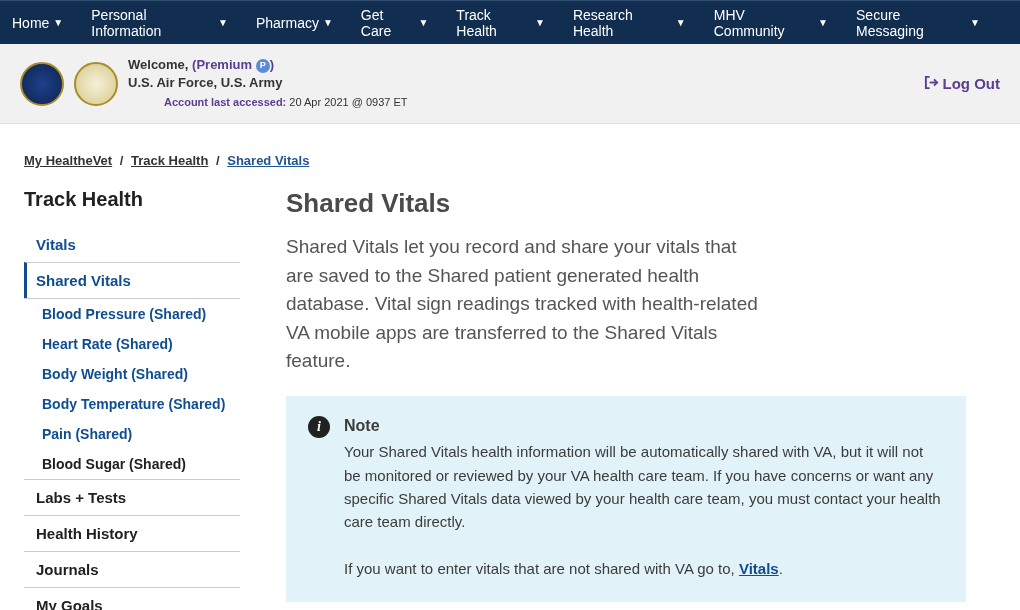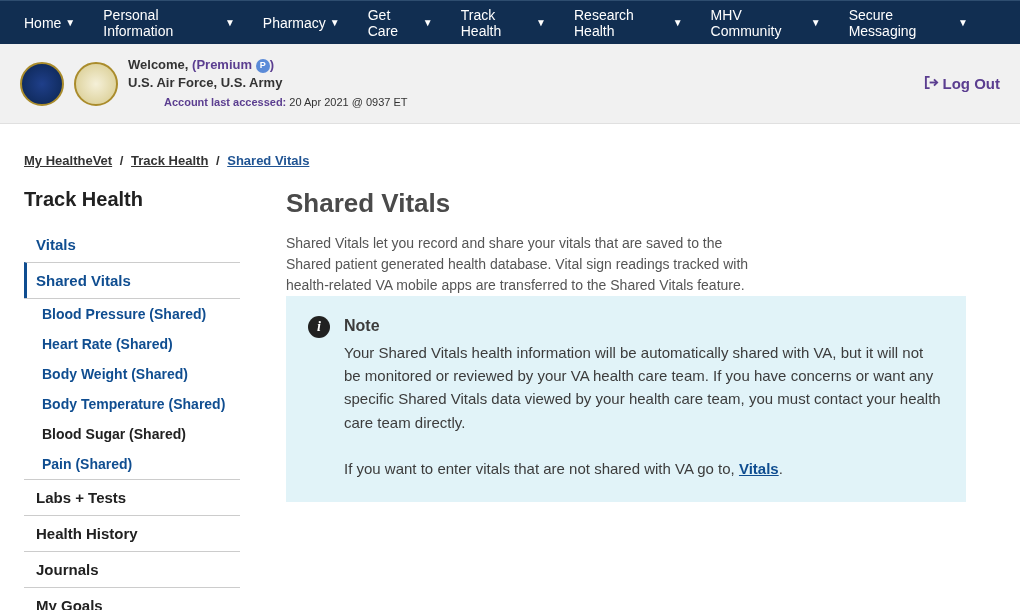--- a/index.html
+++ b/index.html
@@ -1,18 +1,18 @@
 <!DOCTYPE html>
 <html><head>
   <meta charset="utf-8">
   <style>
     * { margin: 0; padding: 0; box-sizing: border-box; }
     body { font-family: -apple-system, BlinkMacSystemFont, "Segoe UI", Helvetica, Arial, sans-serif; width: 1020px; background: #fff; }
 
-    .topnav { background: #112e51; height: 44px; display: flex; align-items: center; padding: 0 24px; border-top: 1px solid #2e4d6f; }
+    .topnav { background: #112e51; height: 44px; display: flex; align-items: center; padding: 0 12px; border-top: 1px solid #2e4d6f; }
     .topnav-item { color: #fff; font-size: 14px; margin-right: 28px; cursor: pointer; display: flex; align-items: center; gap: 4px; }
     .chev { font-size: 10px; }
 
     .userbar { background: #f1f1f1; height: 80px; display: flex; align-items: center; padding: 0 20px; justify-content: space-between; border-bottom: 1px solid #e0e0e0; }
     .userbar-left { display: flex; align-items: center; gap: 10px; }
     .seal { width: 44px; height: 44px; border-radius: 50%; border: 2px solid #aa8c2c; background: radial-gradient(#1f3f8a, #0b2550); flex-shrink: 0; }
     .seal2 { width: 44px; height: 44px; border-radius: 50%; border: 2px solid #aa8c2c; background: radial-gradient(#f5f0d8, #d6c98a); flex-shrink: 0; }
     .userinfo { font-size: 13px; color: #333; line-height: 1.4; }
     .userinfo .welcome { font-weight: bold; }
     .userinfo .premium { color: #5b3e90; font-weight: bold; }
@@ -35,21 +35,21 @@
     .side-item { font-size: 15px; padding: 9px 0 9px 12px; border-top: 1px solid #ccc; cursor: pointer; font-weight: bold; color: #212121; }
     .side-item.first { border-top: none; }
     .side-item.link { color: #0f4d90; font-weight: bold; }
     .side-item.active { color: #0f4d90; border-left: 3px solid #0f4d90; padding-left: 9px; background: #fff; }
     .side-sublist { list-style: none; border-top: 1px solid #ccc; }
     .side-subitem { font-size: 14px; padding: 7px 0 7px 18px; color: #0f4d90; cursor: pointer; font-weight: bold; }
     .side-subitem.plain { color: #212121; }
 
     .content { flex: 1; }
     .content h1 { font-size: 26px; font-weight: bold; color: #4a4a4a; margin-bottom: 14px; }
-    .intro { font-size: 14px; color: #555; line-height: 1.5; max-width: 480px; }
+    .intro { font-size: 19px; color: #555; line-height: 1.5; max-width: 480px; margin-bottom: 20px; }
 
     .note-box { background: #e1f3f8; padding: 18px 22px 22px 22px; display: flex; gap: 14px; align-items: flex-start; max-width: 680px; }
     .info-icon { width: 22px; height: 22px; border-radius: 50%; background: #212121; color: #fff; display: inline-flex; align-items: center; justify-content: center; font-style: italic; font-family: Georgia, serif; font-weight: bold; font-size: 14px; flex-shrink: 0; margin-top: 2px; }
     .note-content { color: #3c3c3c; font-size: 15px; line-height: 1.55; }
     .note-content .note-title { font-weight: bold; color: #3c3c3c; font-size: 16px; display: block; margin-bottom: 2px; }
     .note-content .note-link { color: #0f4d90; font-weight: bold; text-decoration: underline; cursor: pointer; }
   </style>
 </head>
 <body>
 
@@ -128,22 +128,22 @@
     <h2>Track Health</h2>
     <ul class="side-list">
       <li class="side-item first link">Vitals</li>
       <li class="side-item active">Shared Vitals</li>
       <li>
         <ul class="side-sublist">
           <li class="side-subitem">Blood Pressure (Shared)</li>
           <li class="side-subitem">Heart Rate (Shared)</li>
           <li class="side-subitem">Body Weight (Shared)</li>
           <li class="side-subitem">Body Temperature (Shared)</li>
+          <li class="side-subitem">Pain (Shared)</li>
           <li class="side-subitem plain">Blood Sugar (Shared)</li>
-          <li class="side-subitem">Pain (Shared)</li>
         </ul>
       </li>
       <li class="side-item">Labs + Tests</li>
       <li class="side-item">Health History</li>
       <li class="side-item">Journals</li>
       <li class="side-item">My Goals</li>
     </ul>
   </nav>
 
   <div class="content">

